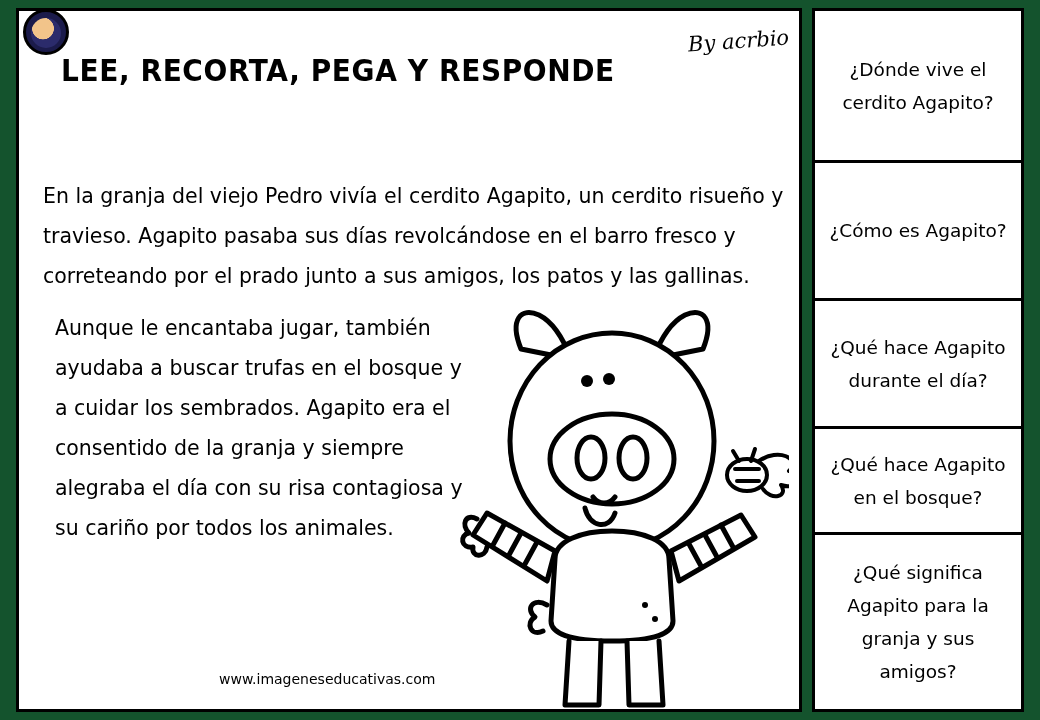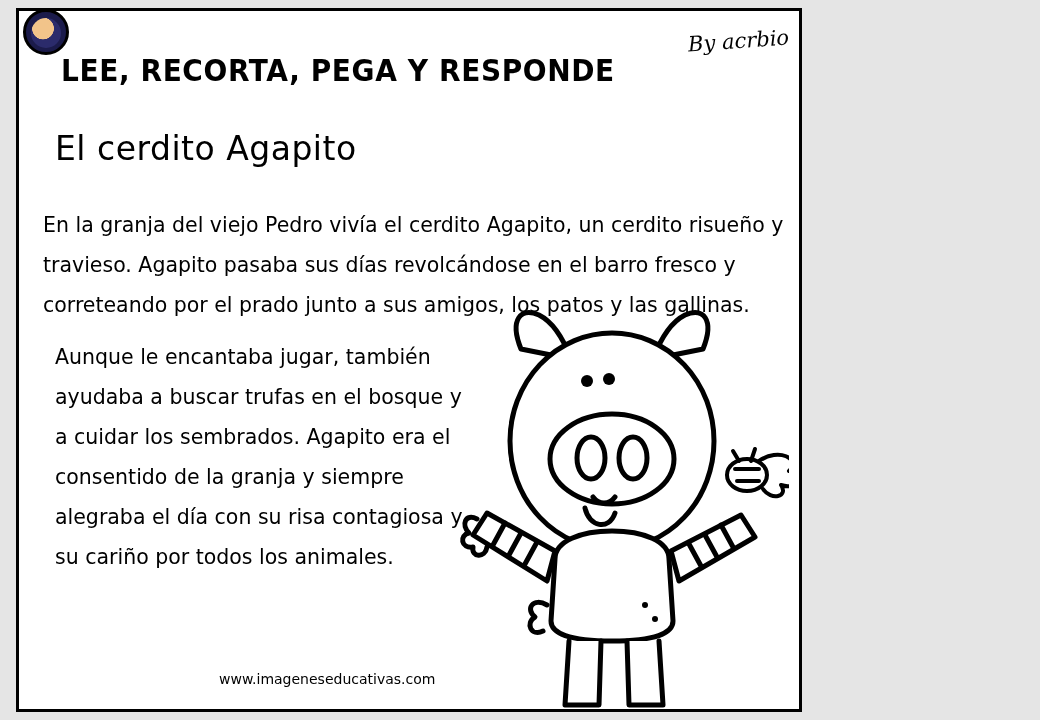--- a/index.html
+++ b/index.html
@@ -7,21 +7,21 @@
     margin: 0; padding: 0;
     width: 1040px; height: 720px;
     background: #ffffff;
     font-family: "DejaVu Sans", sans-serif;
     overflow: hidden;
   }
   #page {
     position: relative;
     width: 1040px;
     height: 720px;
-    background: #e5e5e5;
+    background: #14532d;
   }
 
   
   #worksheet {
     position: absolute;
     left: 16px;
     top: 8px;
     width: 786px;
     height: 704px;
     border: 3px solid #000;
@@ -87,21 +87,21 @@
   #story-body {
     position: absolute;
     left: 24px;
     top: 165px;
     width: 760px;
     font-family: "DejaVu Sans", sans-serif;
     font-size: 20.5px;
     line-height: 40px;
     color: #000;
   }
-  #story-body .p1 { width: 758px; margin-top: 29px; }
+  #story-body .p1 { width: 758px; }
   #story-body .p2 {
     width: 430px;
     margin-top: 12px;
     padding-left: 12px;
   }
 
   #watermark {
     position: absolute;
     left: 200px;
     top: 660px;
@@ -158,21 +158,20 @@
   <div id="worksheet">
 
     <div id="logo-badge">
       <div class="inner"></div>
     </div>
 
     <div id="sheet-title">LEE, RECORTA, PEGA Y RESPONDE</div>
 
     <div id="by-label">By acrbio</div>
 
-    <div id="story-title">El cerdito Agapito</div>
 
     <div id="story-body">
       <div class="p1">En la granja del viejo Pedro vivía el cerdito Agapito, un cerdito risueño y travieso. Agapito pasaba sus días revolcándose en el barro fresco y correteando por el prado junto a sus amigos, los patos y las gallinas.</div>
       <div class="p2">Aunque le encantaba jugar, también ayudaba a buscar trufas en el bosque y a cuidar los sembrados. Agapito era el consentido de la granja y siempre alegraba el día con su risa contagiosa y su cariño por todos los animales.</div>
     </div>
 
     <div id="watermark">www.imageneseducativas.com</div>
 
     <svg id="pig" viewBox="0 0 330 412">
       <g fill="none" stroke="#000" stroke-width="5" stroke-linecap="round" stroke-linejoin="round">
@@ -213,14 +212,21 @@
       <g fill="none" stroke="#000" stroke-width="4" stroke-linecap="round" stroke-linejoin="round">
         <ellipse cx="288" cy="174" rx="20" ry="16" fill="#fff"></ellipse>
         <path d="M276 168 L300 168 M278 180 L300 180"></path>
         <path d="M300 160 C320 146 342 158 330 170 C344 172 340 190 322 184 C330 196 312 200 304 188"></path>
         <path d="M280 160 L274 150 M292 160 L296 148"></path>
       </g>
     </svg>
 
   </div>
 
+  <div id="questions">
+    <div class="qbox q0">¿Dónde vive el cerdito Agapito?</div>
+    <div class="qbox q1">¿Cómo es Agapito?</div>
+    <div class="qbox q2">¿Qué hace Agapito durante el día?</div>
+    <div class="qbox q3">¿Qué hace Agapito en el bosque?</div>
+    <div class="qbox q4">¿Qué significa Agapito para la granja y sus amigos?</div>
+  </div>
 
 </div>
 
 </body></html>

